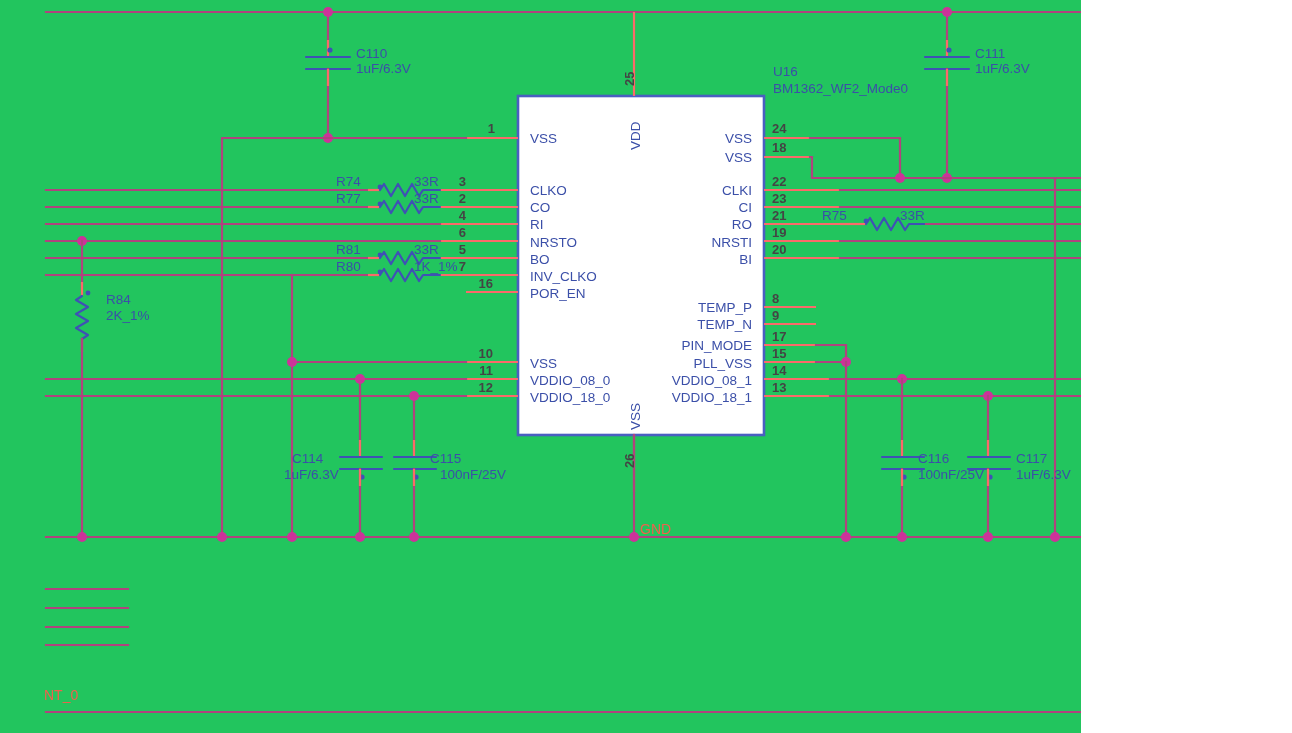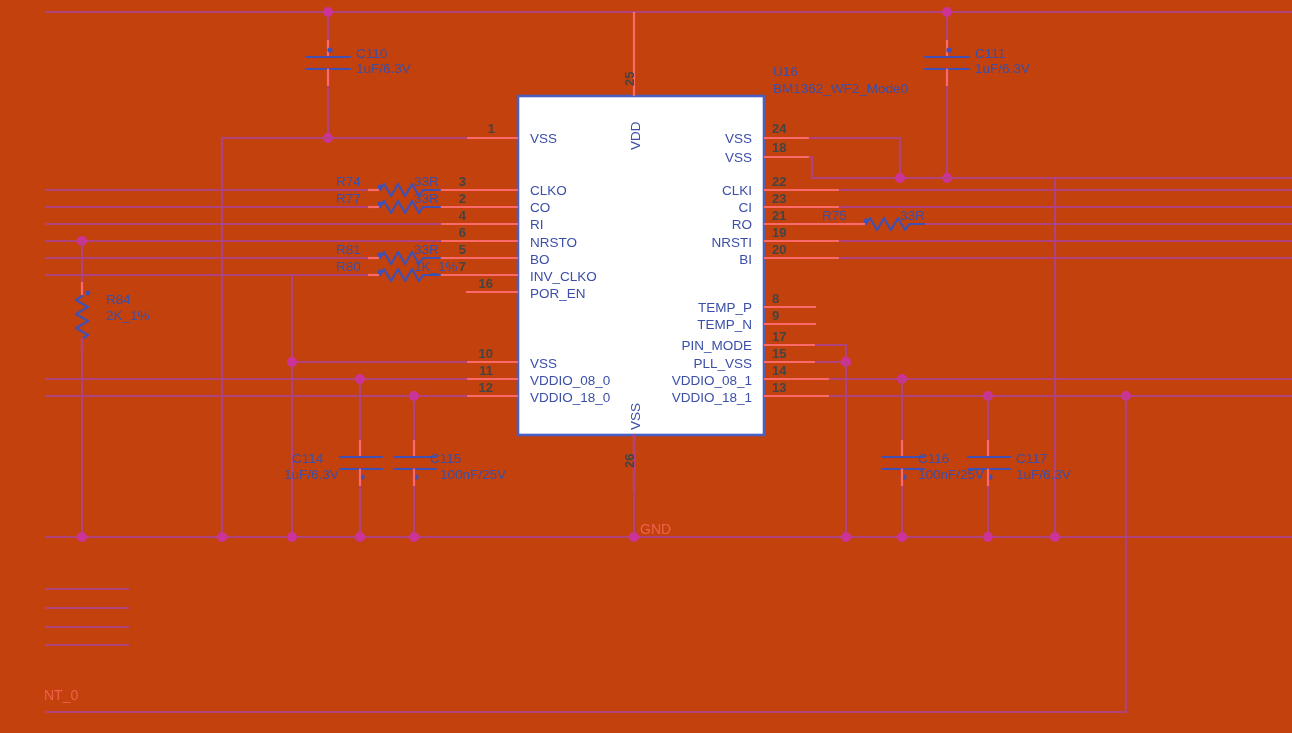--- a/index.html
+++ b/index.html
@@ -1,17 +1,17 @@
 <!DOCTYPE html>
 <html><head>
 <meta charset="utf-8">
 <style>
   html,body{margin:0;padding:0;background:#ffffff;}
   body{font-family:"Liberation Sans",sans-serif;}
-  #sheet{position:relative;width:1292px;height:733px;background:#c2410c;overflow:hidden;}
+  #sheet{position:relative;width:1081px;height:733px;background:#22c55e;overflow:hidden;}
   svg{display:block;}
   .wire{stroke:#b0437e;stroke-width:2.2;fill:none;stroke-linecap:square;}
   .pinwire{stroke:#fb6a6a;stroke-width:2.2;fill:none;}
   .dot{fill:#cc3399;}
   .ic-body{fill:#ffffff;stroke:#4a5fc1;stroke-width:2.6;}
   .sym{stroke:#3f51b5;stroke-width:2.2;fill:none;stroke-linecap:round;stroke-linejoin:round;}
   .sym-fill{fill:#3f51b5;}
   text{font-family:"Liberation Sans",sans-serif;}
   .t-pin{fill:#3b4fa8;font-size:13.5px;}
   .t-pinnum{fill:#444444;font-size:13px;font-weight:bold;}

